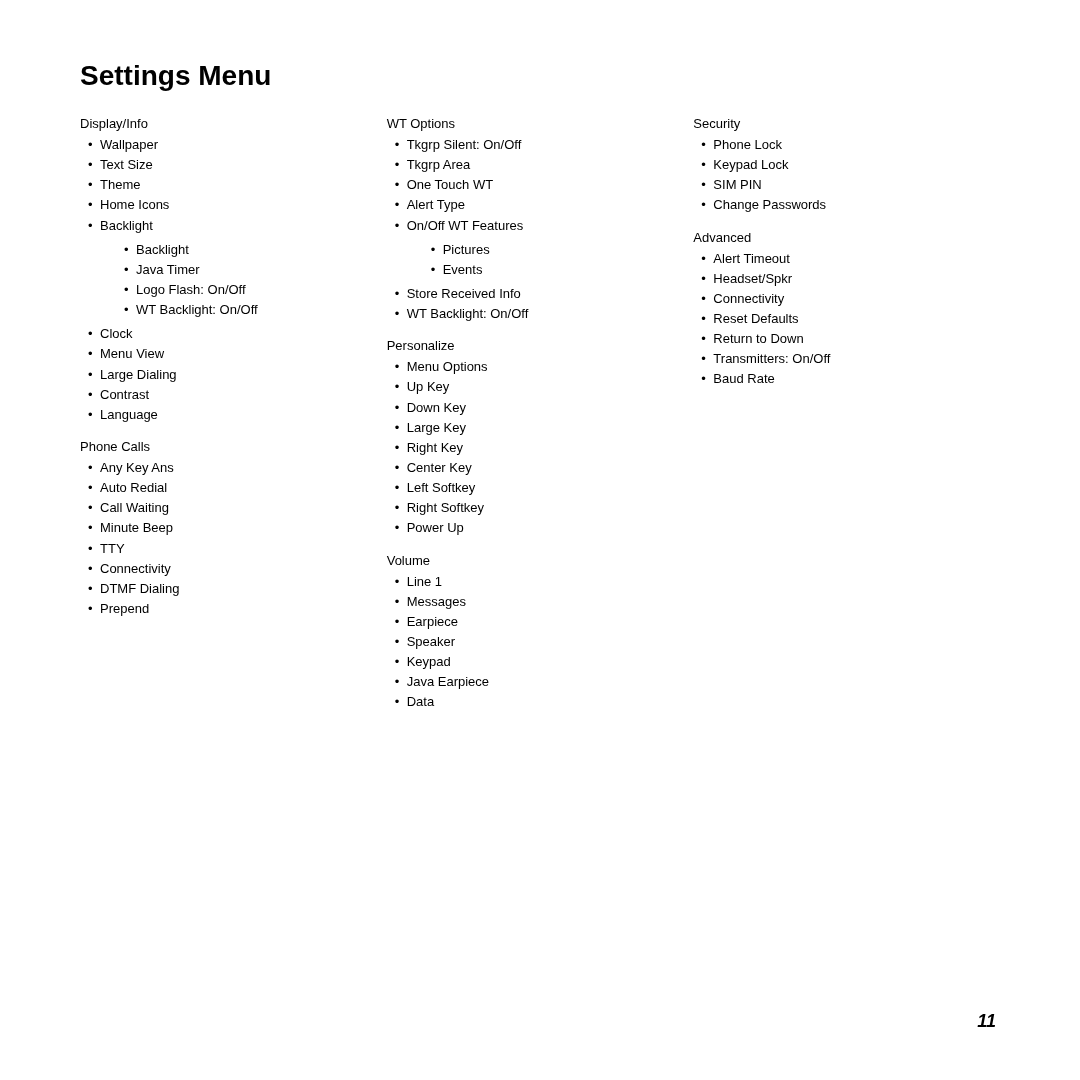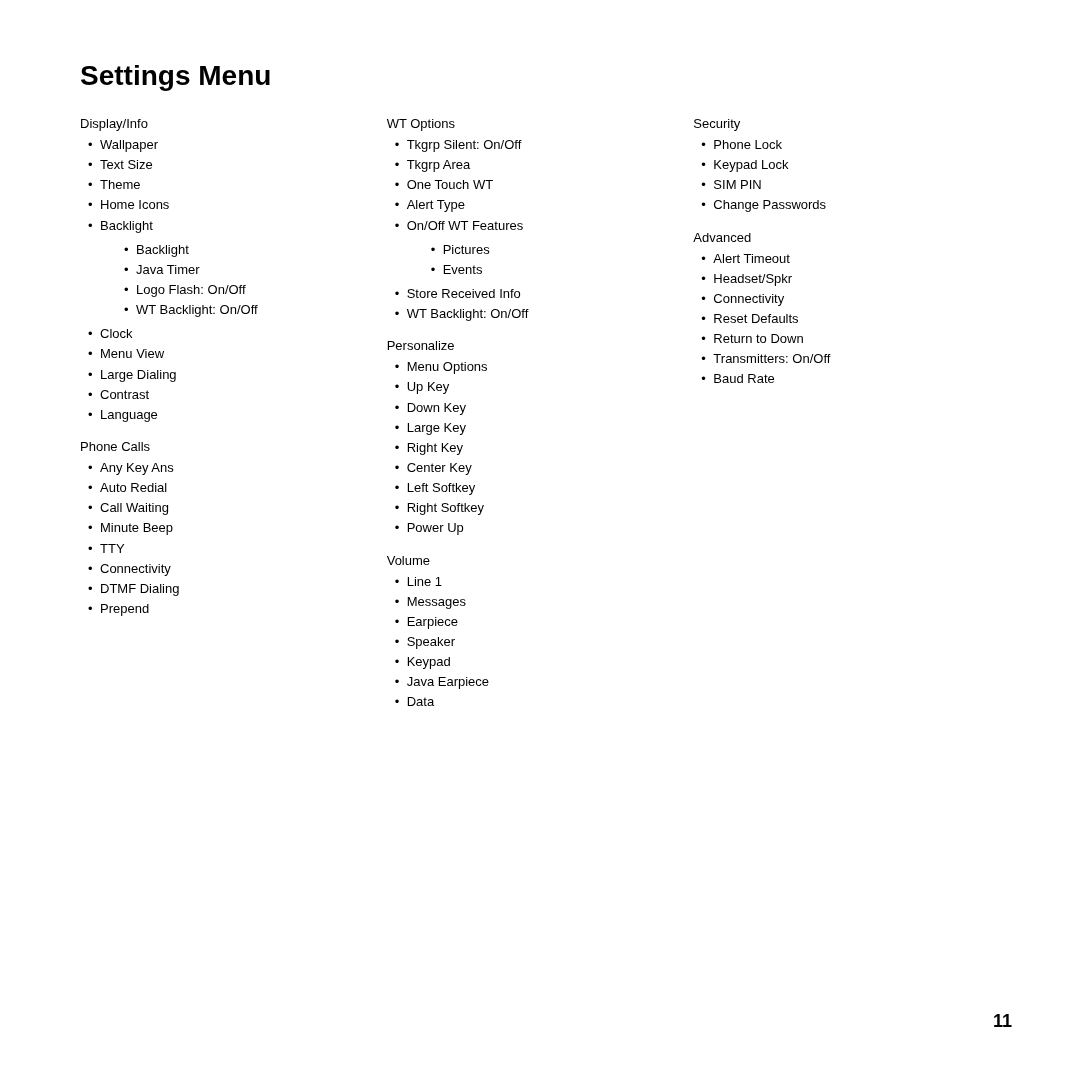--- a/index.html
+++ b/index.html
@@ -56,23 +56,24 @@
     }
     ul.sub-list {
       padding-left: 16px;
     }
     ul.sub-list li {
       padding-left: 16px;
     }
     .page-number {
       position: absolute;
       bottom: 48px;
-      right: 68px;
+      right: 84px;
       font-size: 18px;
       font-weight: bold;
+      font-style: italic;
     }
   </style>
 </head>
 <body>
 
 <div class="page-container">
   <h1 class="page-title">Settings Menu</h1>
 
   <div class="columns">
 

